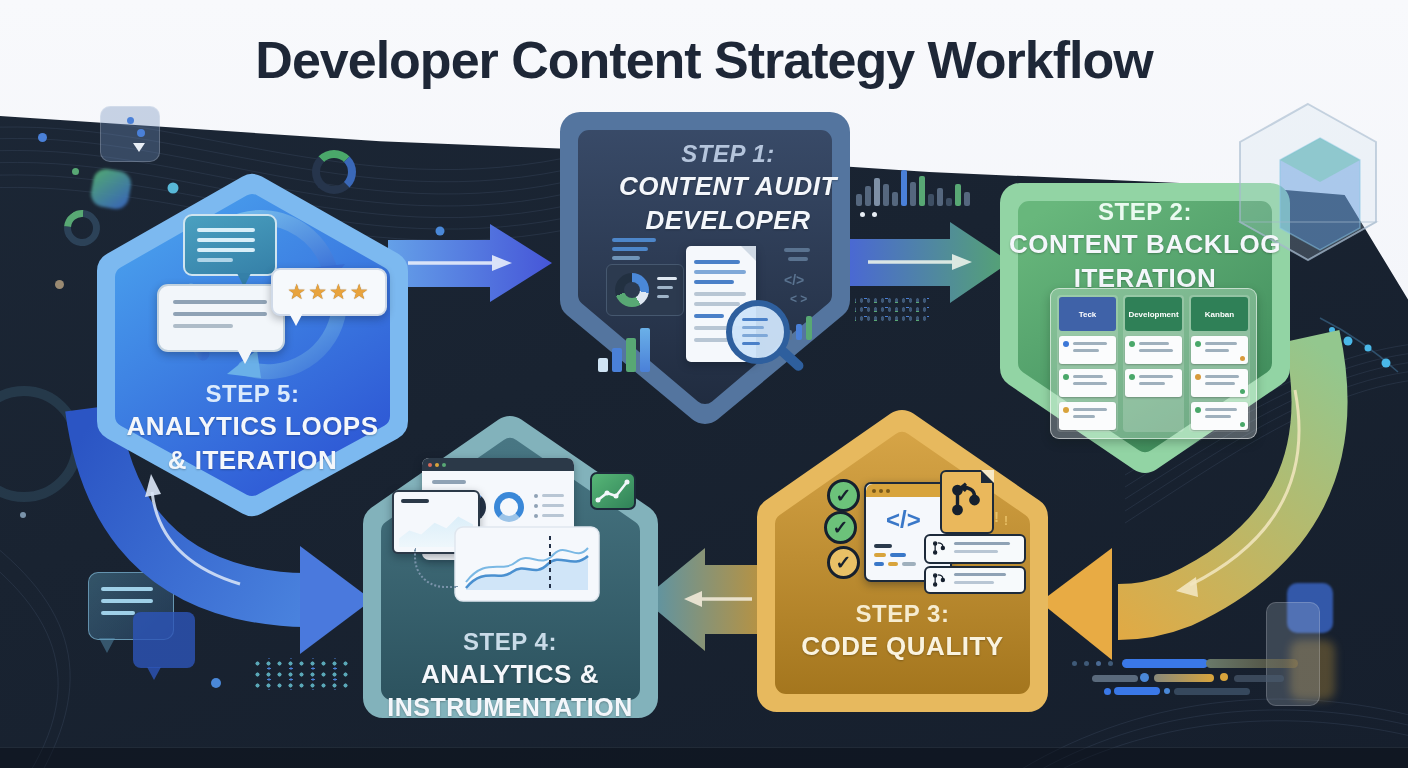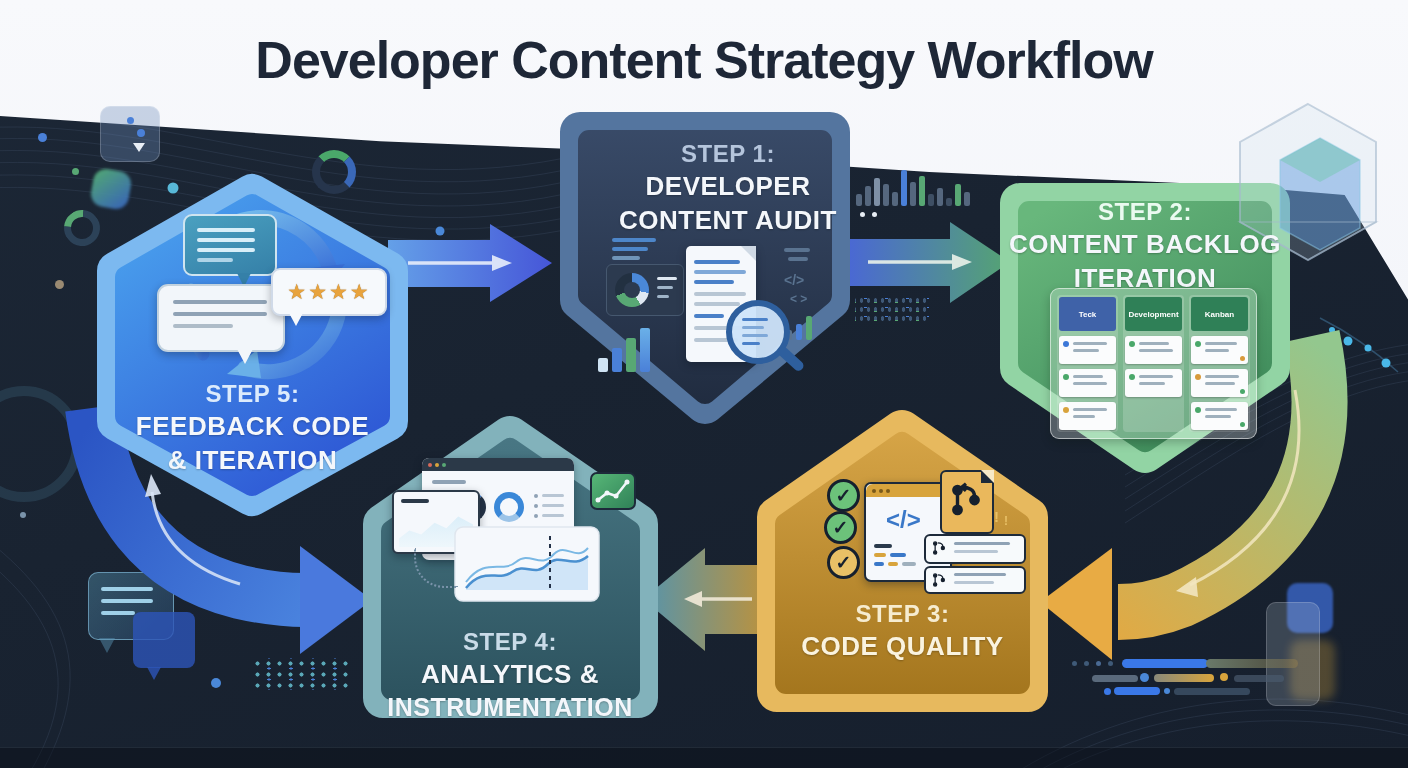--- a/index.html
+++ b/index.html
@@ -284,42 +284,42 @@
     <polygon points="92,40 132,62 92,84 52,62" fill="rgba(110,200,170,.45)"></polygon>
     <polygon points="12,124 80,162 148,124" fill="none" stroke="rgba(165,185,205,.45)" stroke-width="1.5"></polygon>
   </svg>
 
   <div class="glass" style="left:100px;top:106px;width:58px;height:54px;z-index:5;background:rgba(110,140,185,.35);border:1px solid rgba(255,255,255,.2);">
     <span class="dot" style="left:26px;top:10px;width:7px;height:7px;background:#4a80d8;"></span>
     <span class="dot" style="left:36px;top:22px;width:8px;height:8px;background:#4a80d8;"></span>
     <span class="tail" style="left:32px;top:36px;border-left:6px solid transparent;border-right:6px solid transparent;border-top:9px solid #e8eef6;"></span>
   </div>
 
-  <div class="steptext" style="left:560px;top:140px;width:336px;">
+  <div class="steptext" style="left:560px;top:140px;width:336px;font-style:italic;">
     <span class="lbl" style="color:#b5c5dc;">STEP 1:</span>
+    <span class="ln">CONTENT AUDIT</span>
     <span class="ln">DEVELOPER</span>
-    <span class="ln">CONTENT AUDIT</span>
   </div>
   <div class="steptext" style="left:1000px;top:198px;width:290px;">
     <span class="lbl" style="color:#eafaf0;">STEP 2:</span>
     <span class="ln">CONTENT BACKLOG</span>
     <span class="ln">ITERATION</span>
   </div>
   <div class="steptext" style="left:757px;top:600px;width:291px;">
     <span class="lbl" style="color:#f6ecd0;">STEP 3:</span>
     <span class="ln" style="color:#faf3df;">CODE QUALITY</span>
   </div>
   <div class="steptext" style="left:360px;top:628px;width:300px;">
     <span class="lbl" style="color:#c9dbe8;">STEP 4:</span>
     <span class="ln">ANALYTICS &amp;</span>
     <span class="ln" style="font-size:25px;">INSTRUMENTATION</span>
   </div>
   <div class="steptext" style="left:97px;top:380px;width:311px;">
     <span class="lbl" style="color:#dcebfc;">STEP 5:</span>
-    <span class="ln">FEEDBACK CODE</span>
+    <span class="ln">ANALYTICS LOOPS</span>
     <span class="ln">&amp; ITERATION</span>
   </div>
 
   <div class="icons" style="left:588px;top:232px;width:240px;height:145px;">
     <span class="line" style="left:24px;top:6px;width:44px;background:#4d86c9;"></span>
     <span class="line" style="left:24px;top:15px;width:36px;background:#4d86c9;"></span>
     <span class="line" style="left:24px;top:24px;width:28px;background:#6f94b8;"></span>
     <div class="s1-panel" style="left:18px;top:32px;width:76px;height:50px;">
       <span class="donut" style="left:8px;top:8px;width:34px;height:34px;"></span>
       <span class="line" style="left:50px;top:12px;width:20px;height:3px;background:#dfe8f2;"></span>

